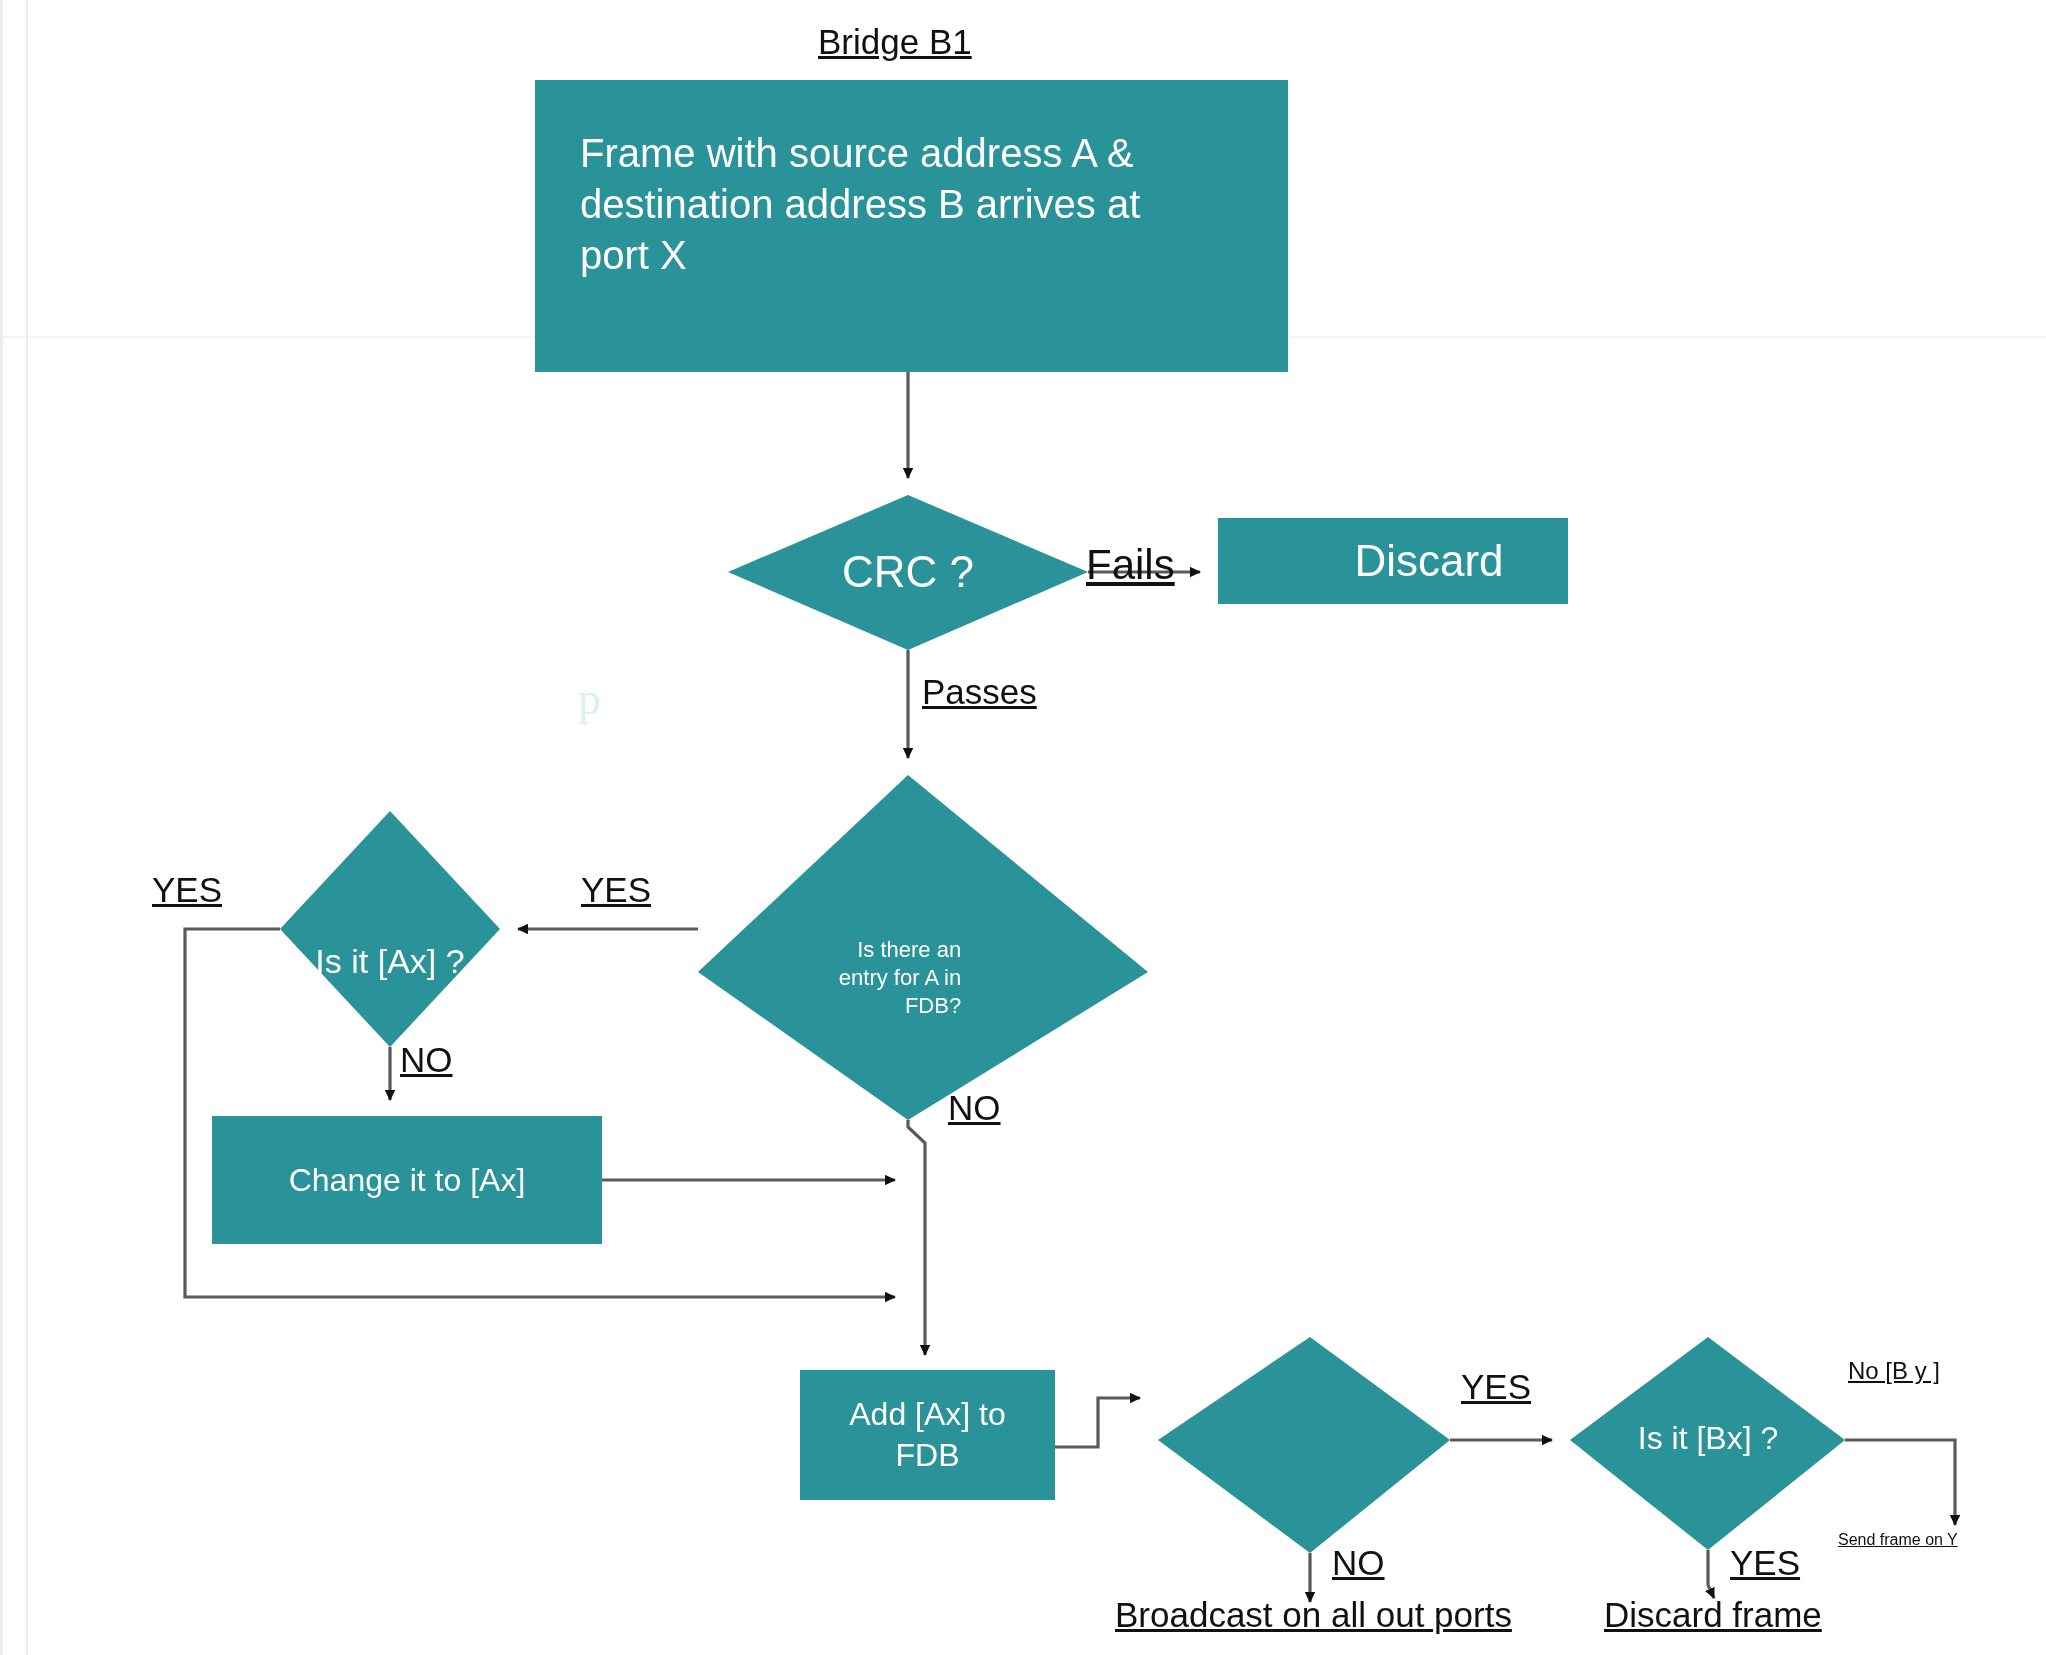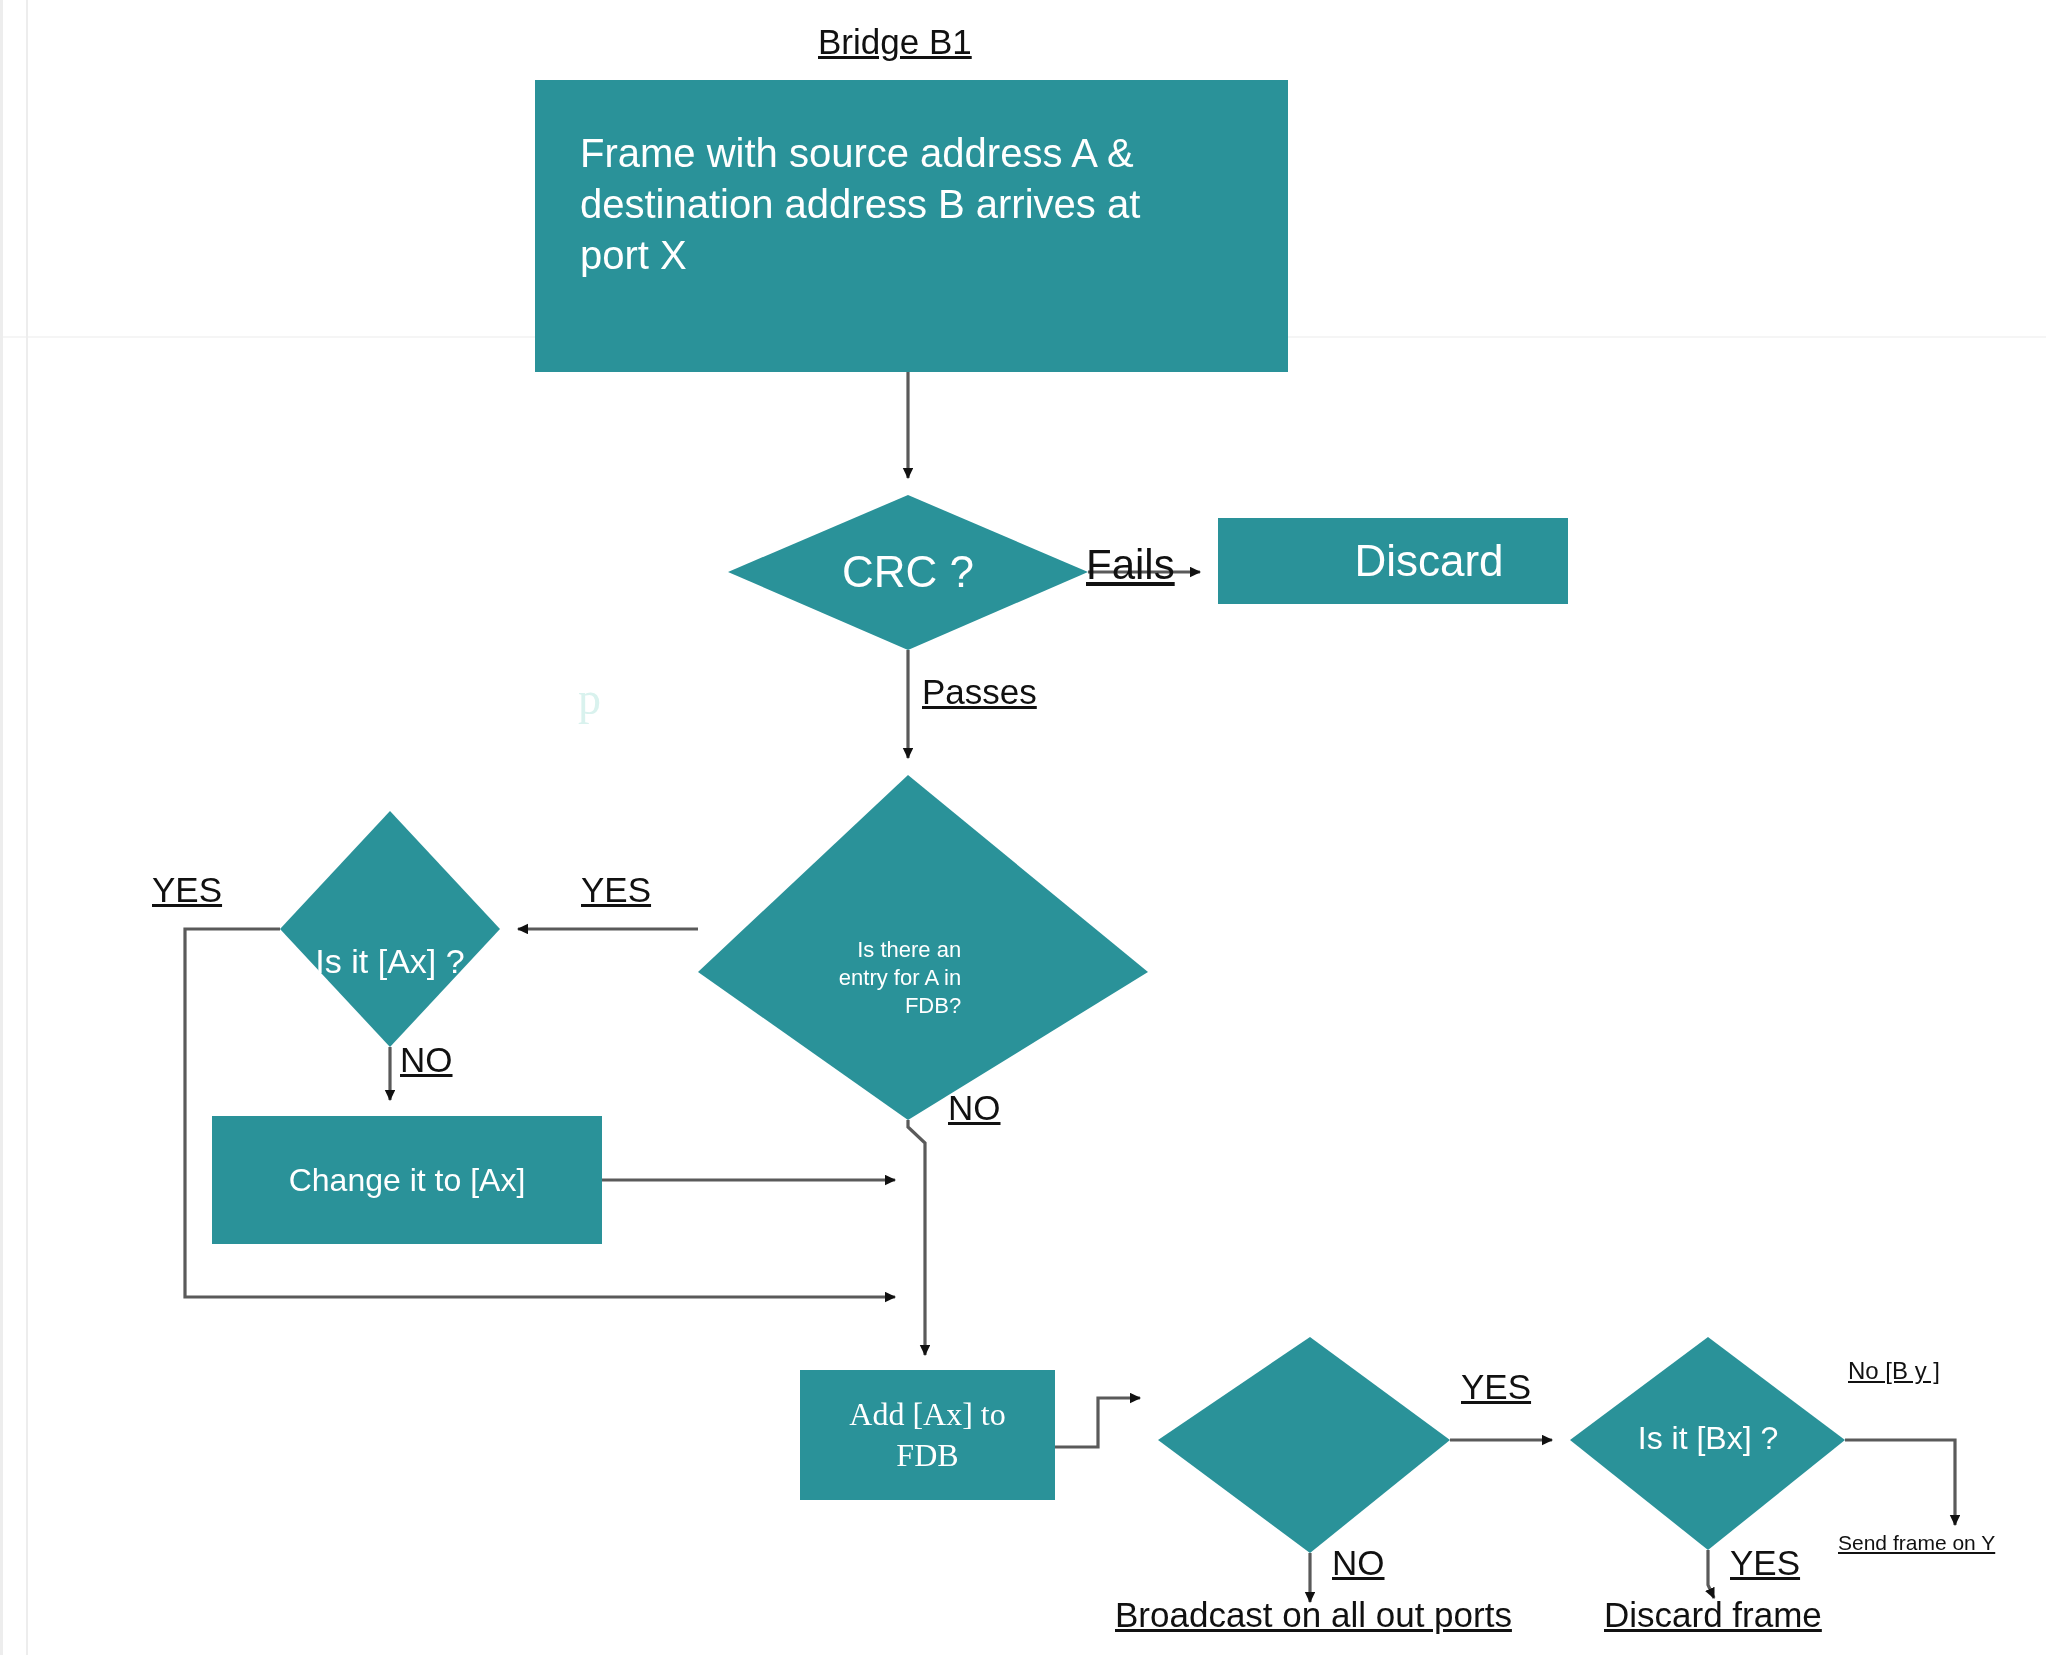--- a/index.html
+++ b/index.html
@@ -119,21 +119,21 @@
   <div class="node-text" style="left:1218px; top:518px; width:350px; height:86px; font-size:44px;padding-left:36px;">Discard</div>
 
   <div class="node-text" style="left:760px; top:912px; width:280px; height:132px; font-size:22px;text-align:right;">Is there an
 entry for A in
 FDB?</div>
 
   <div class="node-text" style="left:290px; top:936px; width:200px; height:52px; font-size:34px;">Is it [Ax] ?</div>
 
   <div class="node-text" style="left:212px; top:1116px; width:390px; height:128px; font-size:32px;border-radius:6px;">Change it to [Ax]</div>
 
-  <div class="node-text" style="left:800px; top:1370px; width:255px; height:130px; font-size:32px;font-family:Liberation Serif, serif;">Add [Ax] to
+  <div class="node-text" style="left:800px; top:1370px; width:255px; height:130px; font-size:32px;">Add [Ax] to
 FDB</div>
 
 
   <div class="node-text" style="left:1608px; top:1412px; width:200px; height:52px; font-size:32px;">Is it  [Bx] ?</div>
 
   <div class="lbl" style="left:1086px; top:517px; font-size:42px;margin-top:24px;">Fails</div>
 
   <div class="lbl" style="left:922px; top:672px; font-size:35px;">Passes</div>
 
   <div class="lbl" style="left:581px; top:870px; font-size:35px;">YES</div>
@@ -149,15 +149,15 @@
   <div class="lbl" style="left:1332px; top:1543px; font-size:35px;">NO</div>
 
   <div class="lbl" style="left:1730px; top:1543px; font-size:35px;">YES</div>
 
   <div class="lbl" style="left:1848px; top:1357px; font-size:24px;">No [B y ]</div>
 
   <div class="lbl" style="left:1115px; top:1595px; font-size:35px;">Broadcast on all out ports</div>
 
   <div class="lbl" style="left:1604px; top:1595px; font-size:35px;">Discard frame</div>
 
-  <div class="lbl" style="left:1838px; top:1531px; font-size:21px;">Send frame on Y</div>
+  <div class="lbl" style="left:1838px; top:1531px; font-size:16px;">Send frame on Y</div>
 
 </div>
 
 </body></html>

